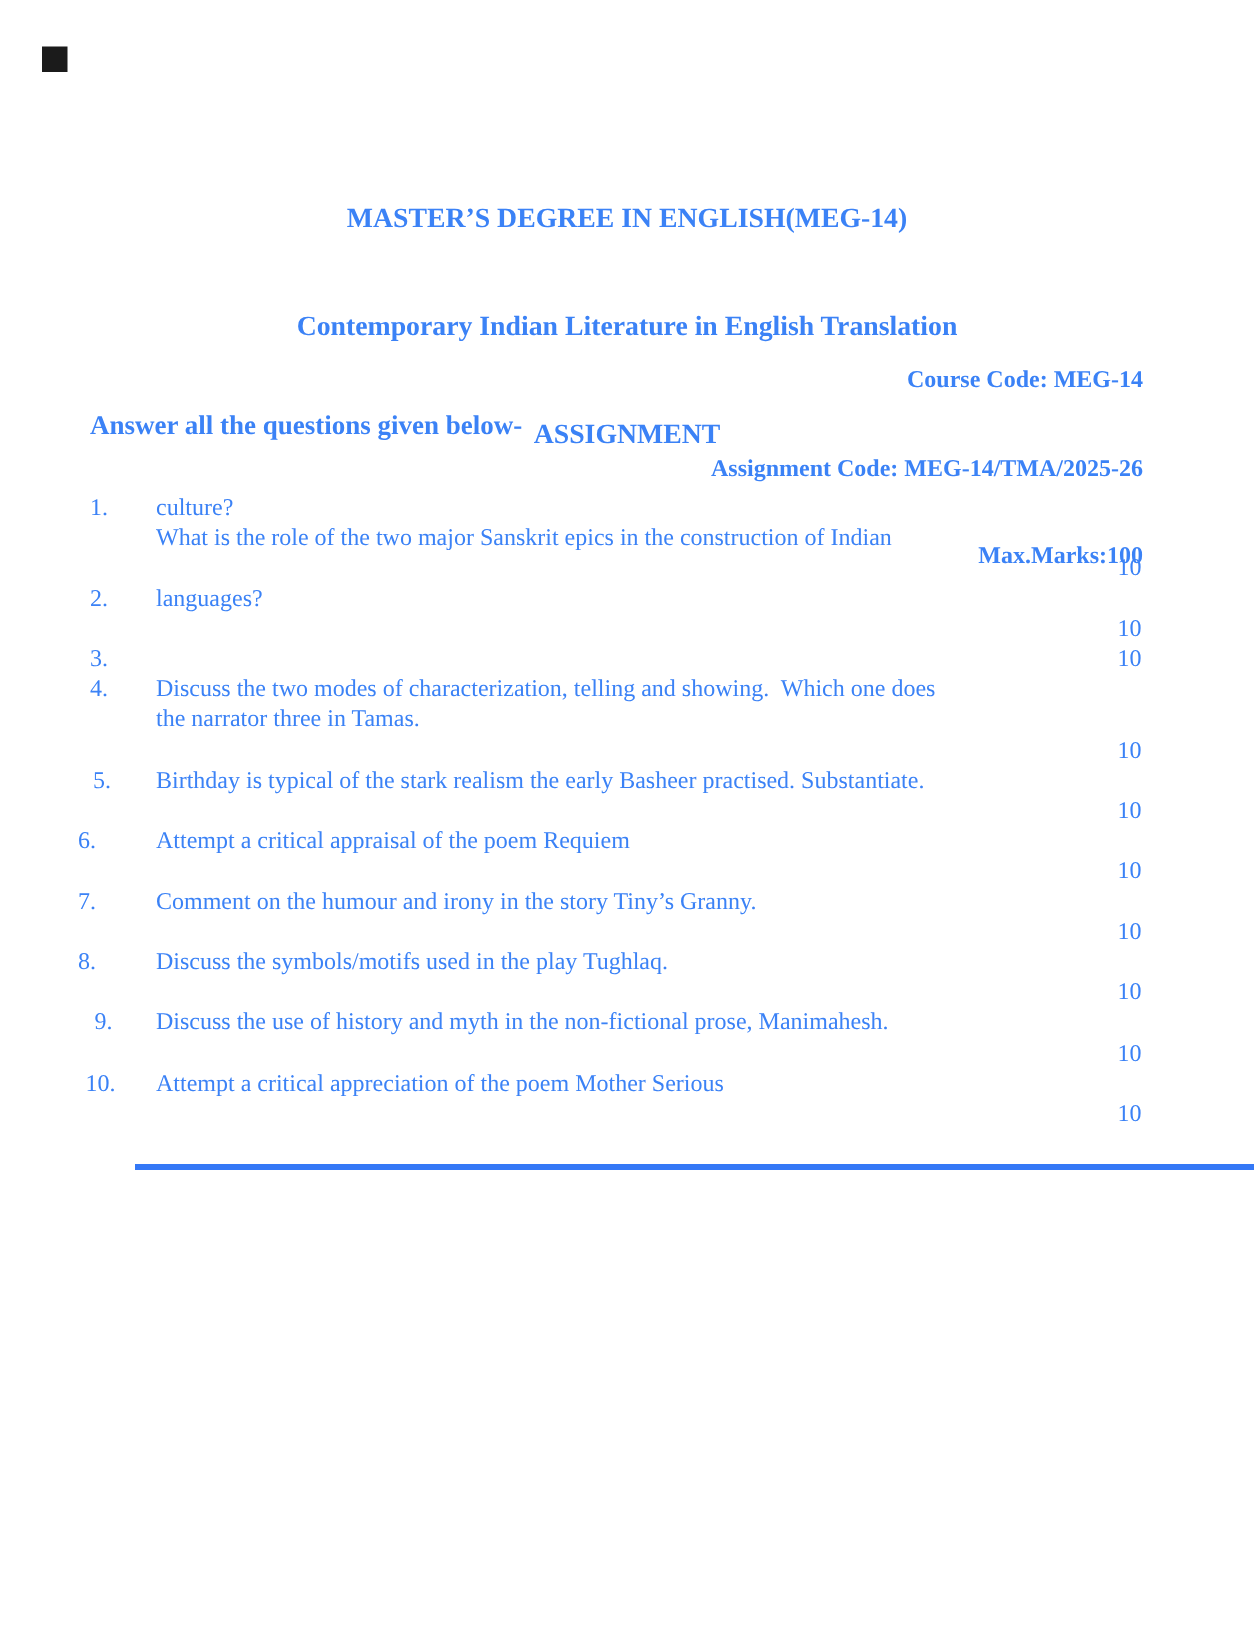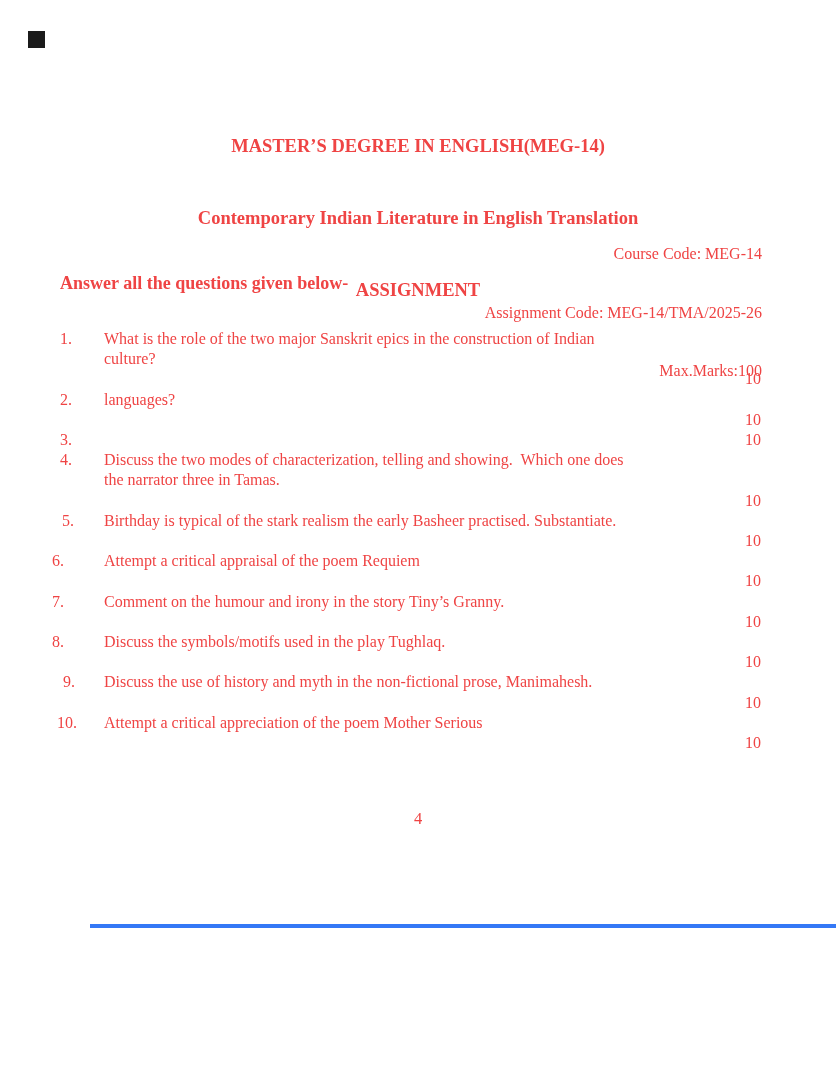--- a/index.html
+++ b/index.html
@@ -1,23 +1,23 @@
 <!DOCTYPE html>
 <html><head>
 <meta charset="utf-8">
 <style>
   html, body { margin: 0; padding: 0; background: #ffffff; }
   .page {
     position: relative;
     width: 836px;
-    height: 928px;
+    height: 780px;
     background: #ffffff;
     overflow: hidden;
     font-family: "Liberation Serif", "DejaVu Serif", serif;
-    color: #ef4444;
+    color: #3b82f6;
   }
   .artifact-square {
     position: absolute;
     left: 28px;
     top: 31px;
     width: 17px;
     height: 17px;
     background: #1b1b1b;
   }
   .title-block {
@@ -29,21 +29,21 @@
     font-weight: bold;
     font-size: 18.5px;
     line-height: 24px;
     white-space: pre-wrap;
   }
   .meta-block {
     position: absolute;
     top: 205px;
     right: 74px;
     text-align: right;
-    font-weight: normal;
+    font-weight: bold;
     font-size: 16px;
     line-height: 19.5px;
     white-space: pre-wrap;
   }
   .instruction {
     position: absolute;
     top: 272px;
     left: 60px;
     font-weight: bold;
     font-size: 18px;
@@ -109,22 +109,22 @@
     <div>Assignment Code: MEG-14/TMA/2025-26</div>
     <div>Max.Marks:100</div>
   </div>
 
   <div class="instruction">Answer all the questions given below-</div>
 
   <div class="questions" id="questions-container">
   <div class="q-row">
     <span class="q-num" style="left: 60px;">1.</span>
     <div class="q-text">
+          <div class="q-line">culture?</div>
           <div class="q-line">What is the role of the two major Sanskrit epics in the construction of Indian</div>
-          <div class="q-line">culture?</div>
         </div>
     <div class="q-marks">10</div>
   </div>
 
   <div class="q-row">
     <span class="q-num" style="left: 60px;">2.</span>
     <div class="q-text">
           <div class="q-line">languages?</div>
         </div>
     <div class="q-marks">10</div>

